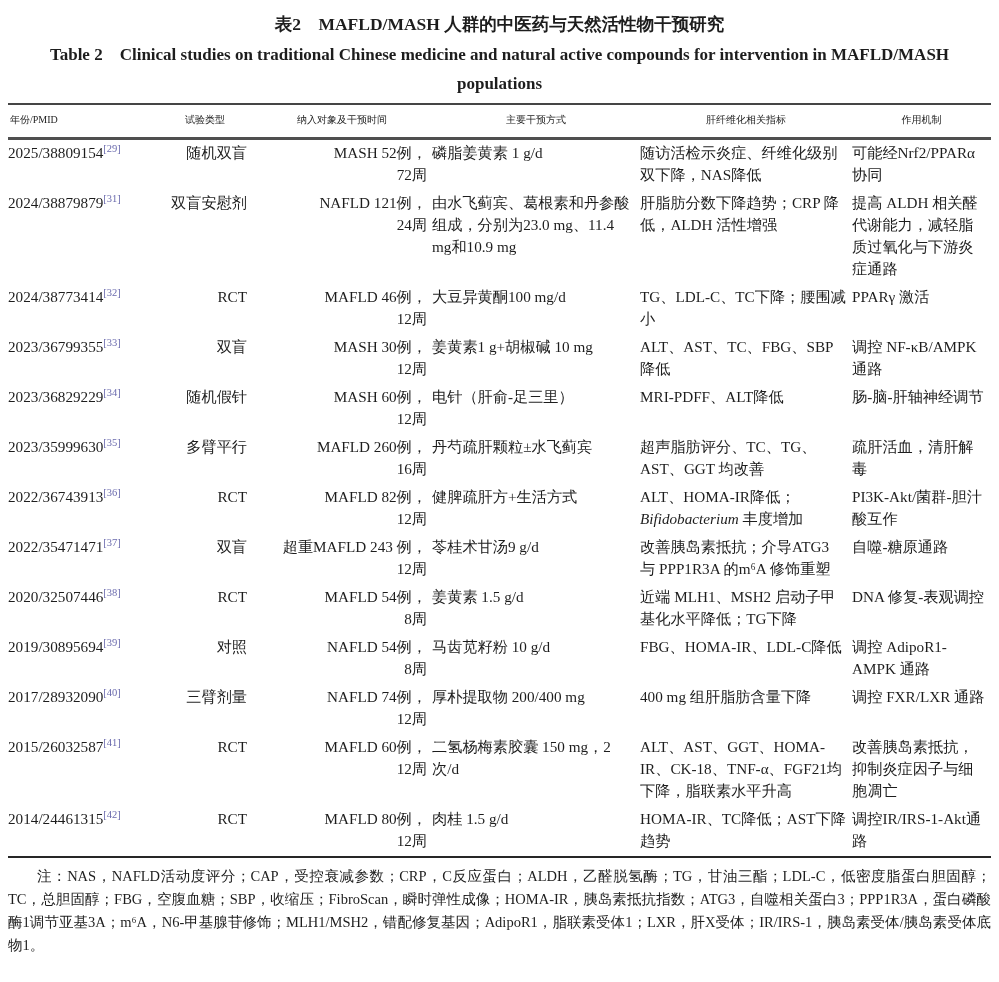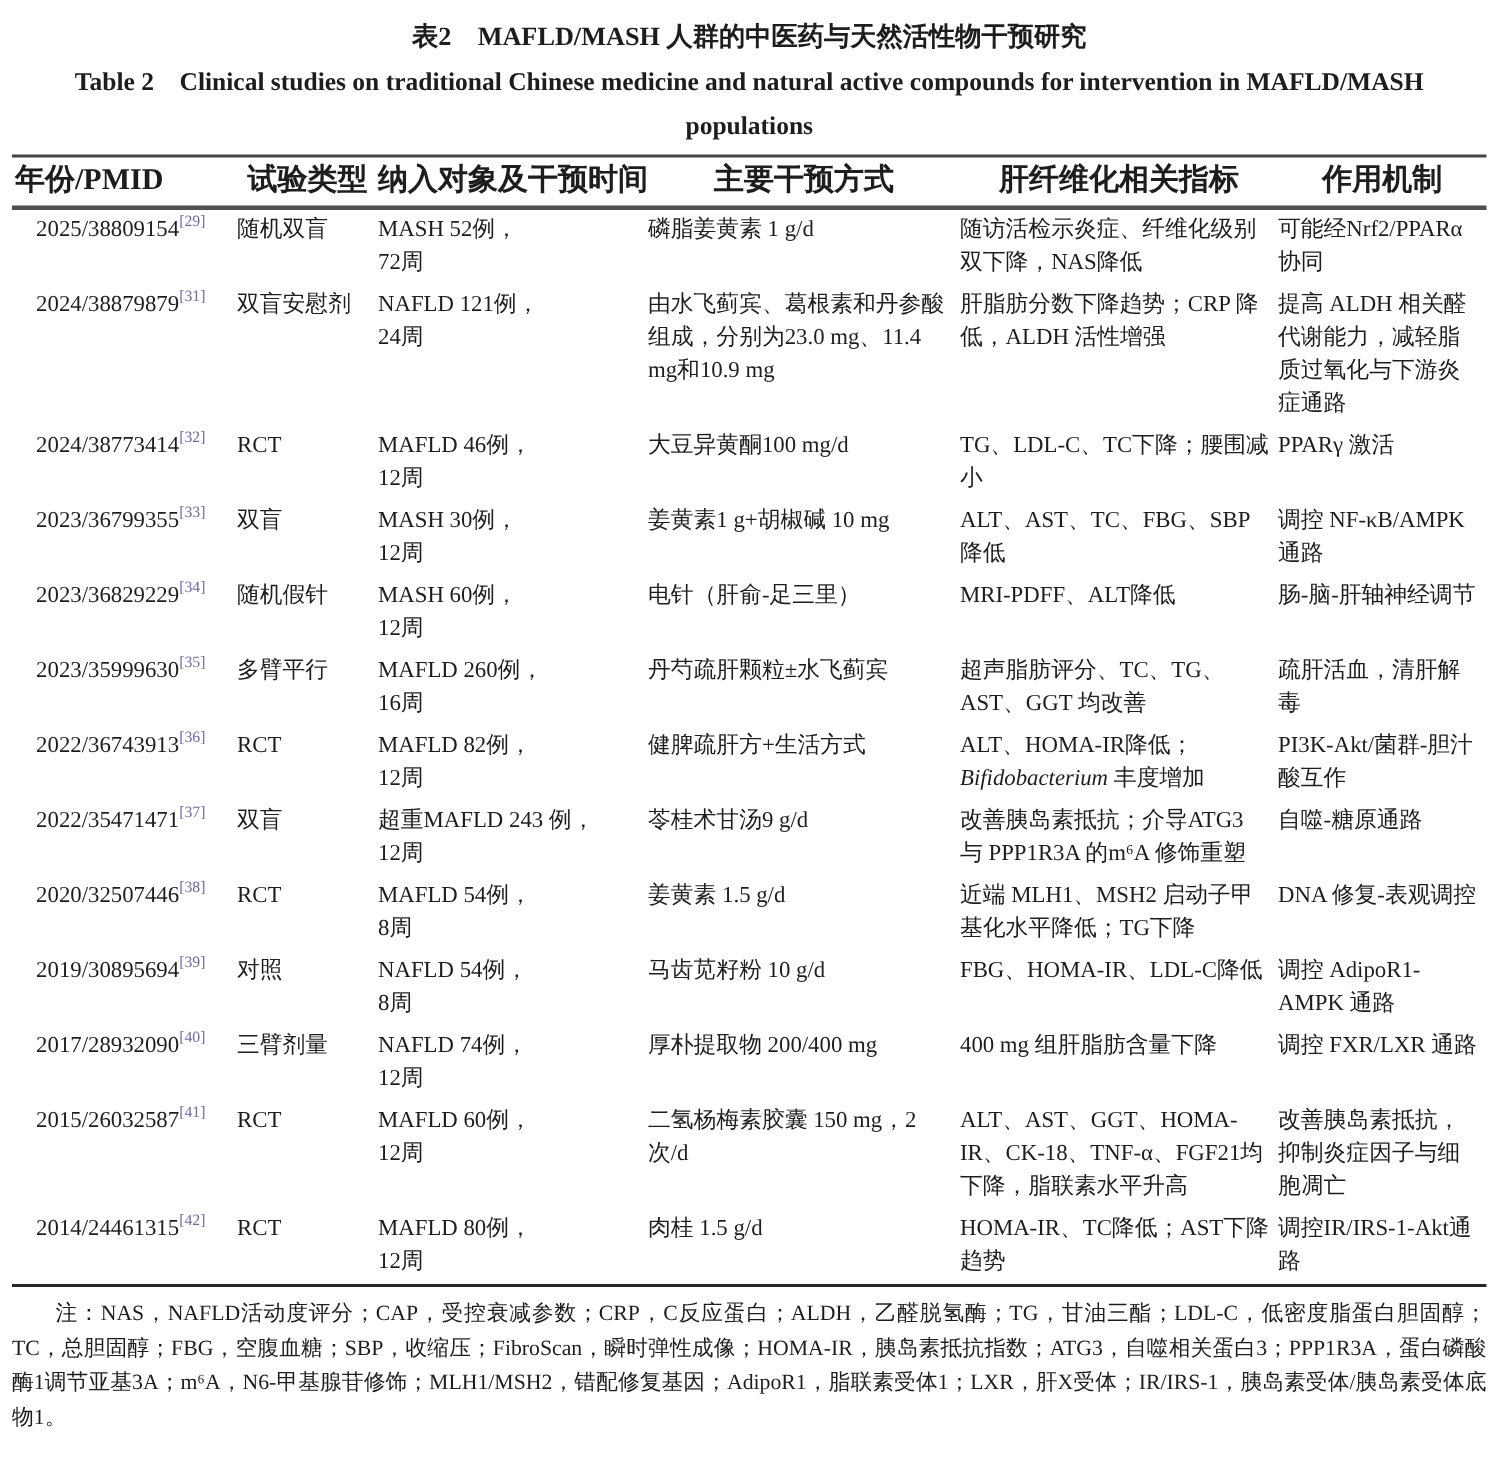--- a/index.html
+++ b/index.html
@@ -16,32 +16,32 @@
   .title-en{
     text-align:center;font-weight:bold;font-size:17px;line-height:29px;
     white-space:pre-line;margin:0 0 5px 0;
   }
   table.tcm{
     width:983px;border-collapse:collapse;table-layout:fixed;
     border-top:2px solid #454545;
     border-bottom:2px solid #262626;
   }
   table.tcm thead th{
-    font-weight:bold;font-size:20px;line-height:20px;
+    font-weight:normal;font-size:10px;line-height:20px;
     padding:5px 0 7px 0;text-align:center;
     border-bottom:3px solid #4f4f4f;
   }
   table.tcm thead th.c1{text-align:left;padding-left:2px;}
   table.tcm tbody td{
     vertical-align:top;font-size:15.2px;line-height:22px;
     padding:2px 5px 4px 0;
   }
-  td.c1{padding-left:2px;text-align:center;}
-  td.c2{text-align:left;margin-left:36px;}
-  td.c3{text-align:left;white-space:pre-line;}
+  td.c1{padding-left:2px;}
+  td.c2{text-align:right;margin-left:36px;}
+  td.c3{text-align:right;white-space:pre-line;}
   td.c4,td.c5,td.c6{text-align:left;}
   td.c6{padding-right:0;}
   sup.ref{
     color:#6a6aad;font-size:10.5px;line-height:0;
     vertical-align:super;letter-spacing:0;
   }
   .note{
     font-size:14.5px;line-height:23px;text-align:justify;text-indent:2em;
     margin:7px 0 0 0;
   }

